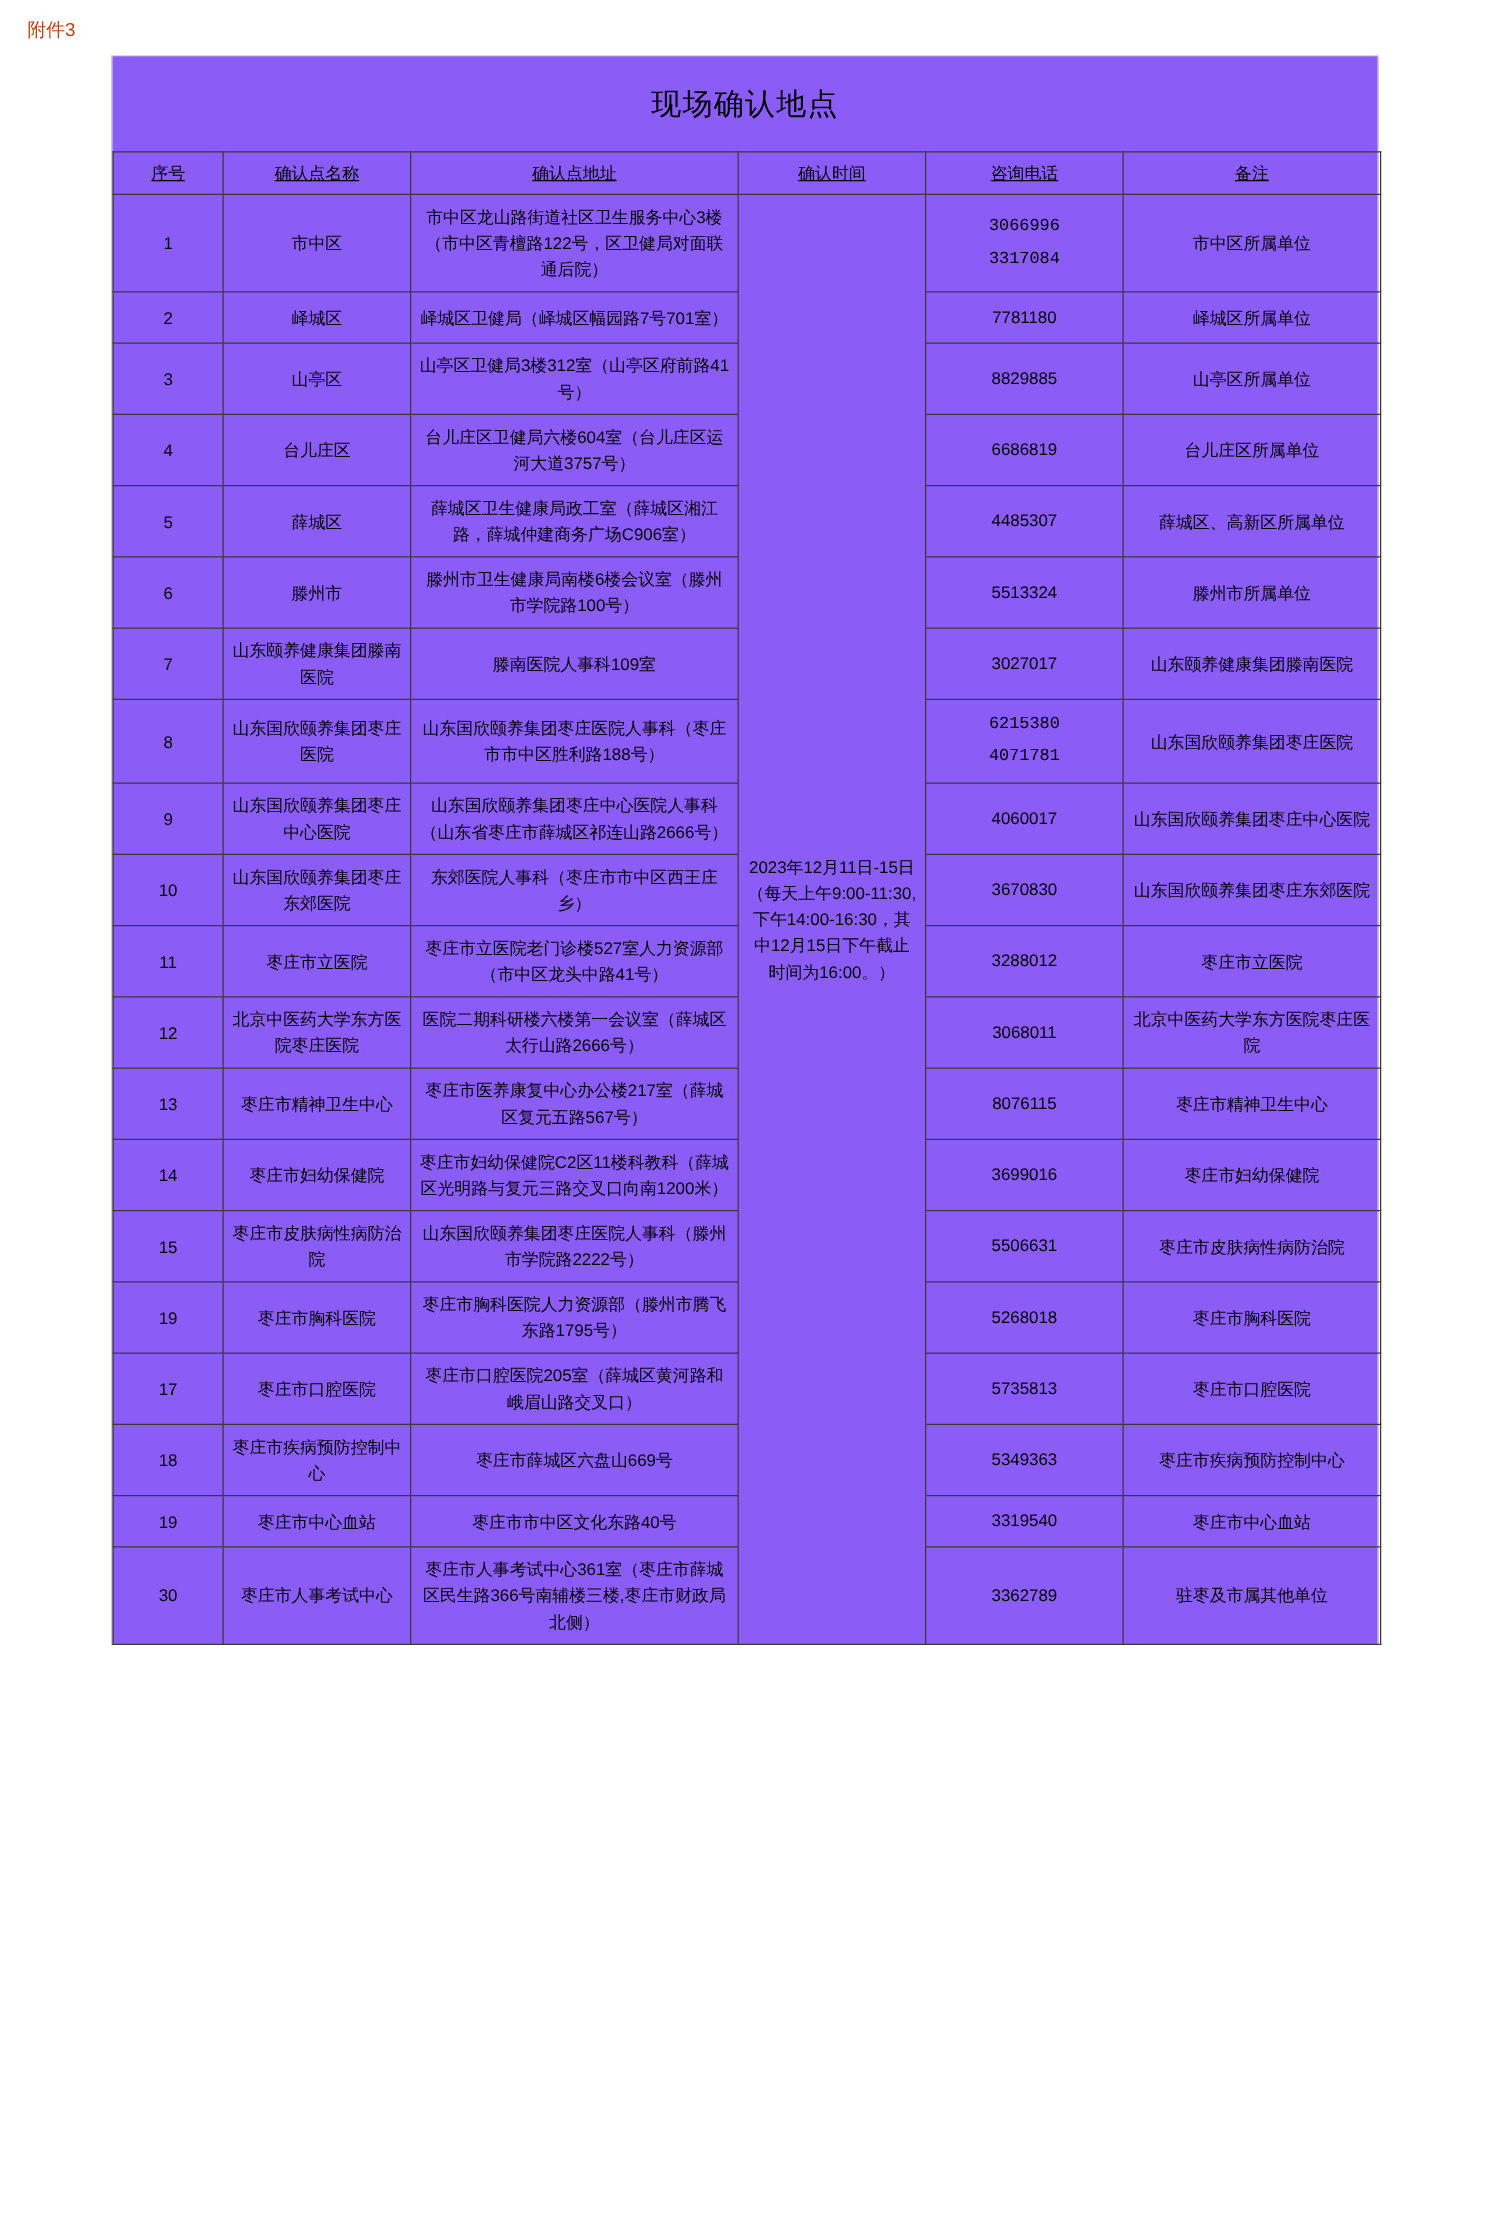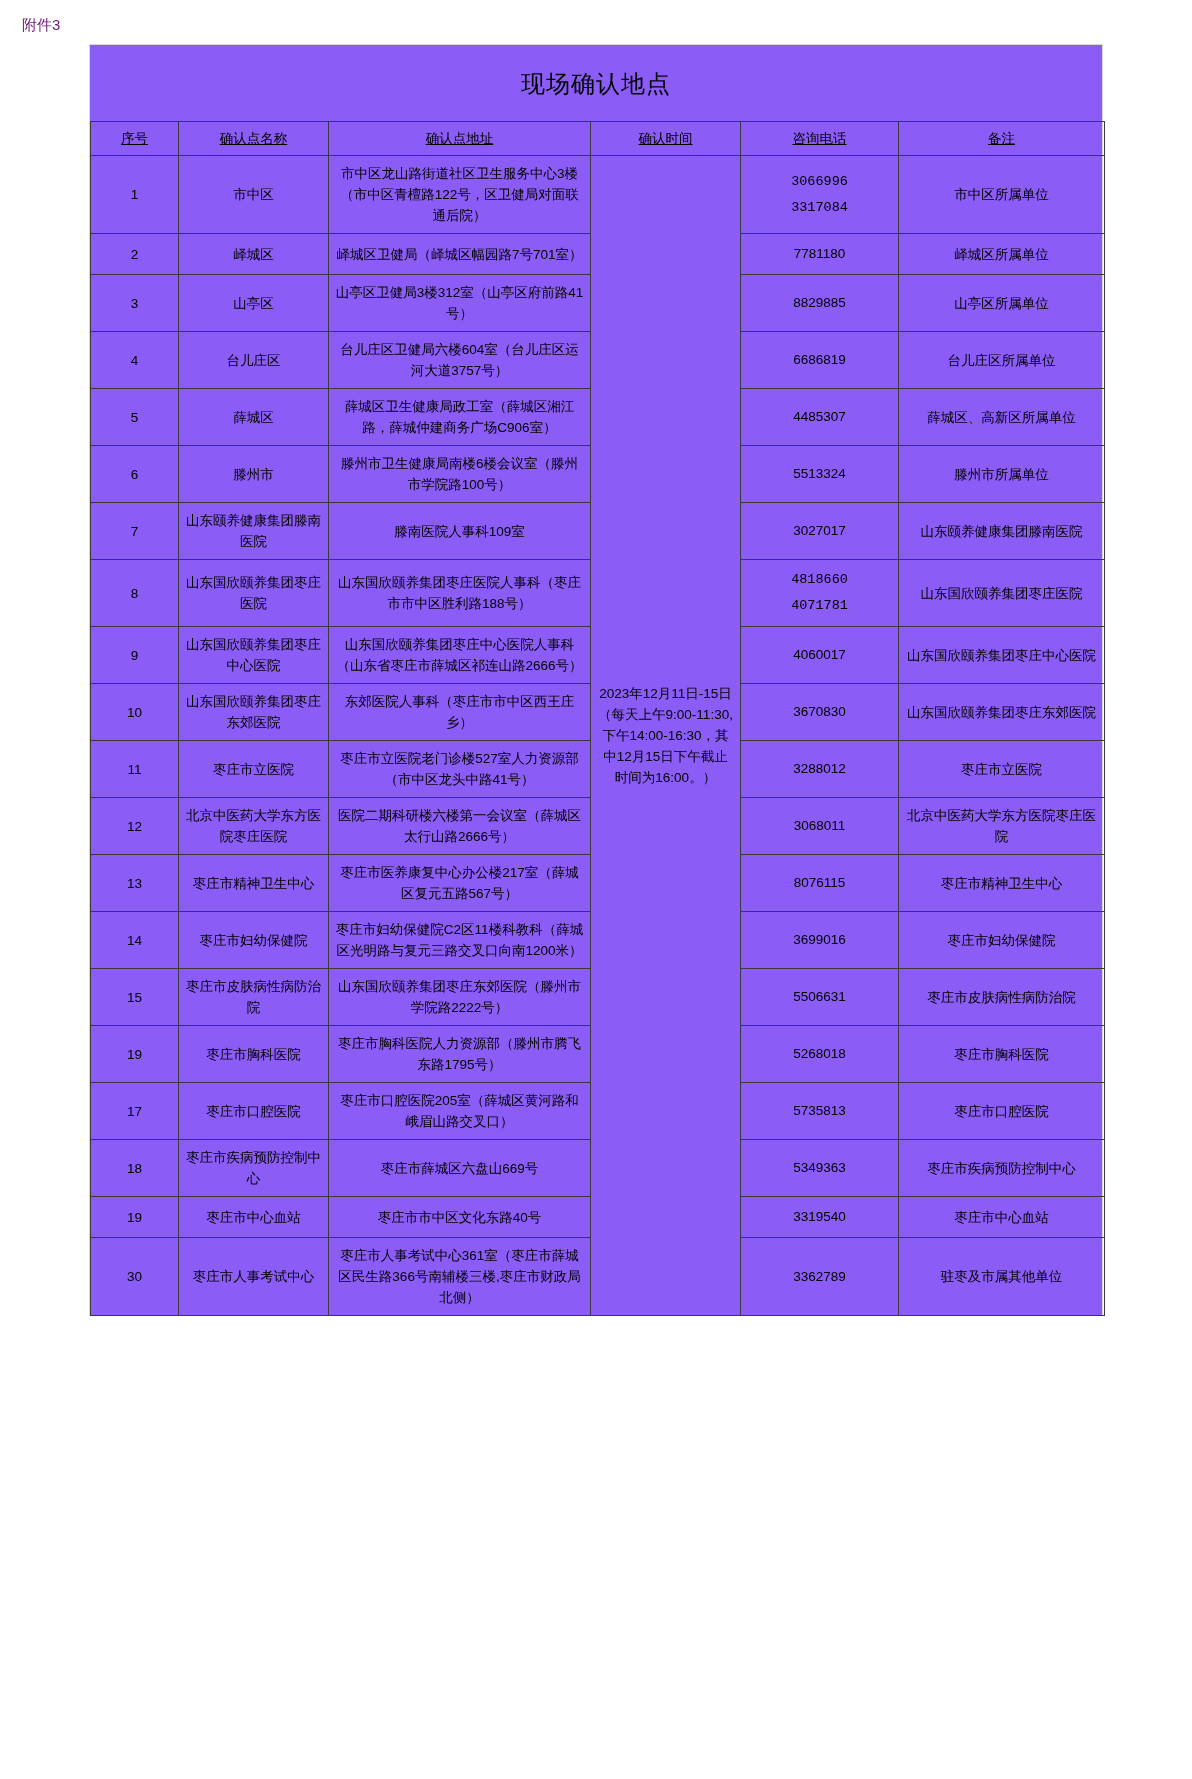--- a/index.html
+++ b/index.html
@@ -16,21 +16,21 @@
   }
   .page {
     width: 1192px;
     box-sizing: border-box;
     padding: 14px 20px 20px 20px;
   }
   .attachment-label {
     font-size: 15px;
     line-height: 22px;
     margin: 0 0 8px 2px;
-    color: #701a75;
+    color: #c2410c;
   }
   .doc-frame {
     border: 1px solid #d9d9d9;
     border-bottom: none;
     box-sizing: border-box;
     width: 1014px;
     margin: 0 auto;
     background: #8b5cf6;
   }
   .doc-title {
@@ -185,21 +185,21 @@
             <td class="cell-tel">
               <span class="tel-line">3027017</span>
             </td>
             <td class="cell-remark">山东颐养健康集团滕南医院</td>
           </tr>
           <tr>
             <td class="cell-no">8</td>
             <td class="cell-name">山东国欣颐养集团枣庄医院</td>
             <td class="cell-addr">山东国欣颐养集团枣庄医院人事科（枣庄市市中区胜利路188号）</td>
             <td class="cell-tel two-line">
-              <span class="tel-line">4818660</span>
+              <span class="tel-line">6215380</span>
               <span class="tel-line">4071781</span>
             </td>
             <td class="cell-remark">山东国欣颐养集团枣庄医院</td>
           </tr>
           <tr>
             <td class="cell-no">9</td>
             <td class="cell-name">山东国欣颐养集团枣庄中心医院</td>
             <td class="cell-addr">山东国欣颐养集团枣庄中心医院人事科（山东省枣庄市薛城区祁连山路2666号）</td>
             <td class="cell-tel">
               <span class="tel-line">4060017</span>
@@ -247,21 +247,21 @@
             <td class="cell-name">枣庄市妇幼保健院</td>
             <td class="cell-addr">枣庄市妇幼保健院C2区11楼科教科（薛城区光明路与复元三路交叉口向南1200米）</td>
             <td class="cell-tel">
               <span class="tel-line">3699016</span>
             </td>
             <td class="cell-remark">枣庄市妇幼保健院</td>
           </tr>
           <tr>
             <td class="cell-no">15</td>
             <td class="cell-name">枣庄市皮肤病性病防治院</td>
-            <td class="cell-addr">山东国欣颐养集团枣庄东郊医院（滕州市学院路2222号）</td>
+            <td class="cell-addr">山东国欣颐养集团枣庄医院人事科（滕州市学院路2222号）</td>
             <td class="cell-tel">
               <span class="tel-line">5506631</span>
             </td>
             <td class="cell-remark">枣庄市皮肤病性病防治院</td>
           </tr>
           <tr>
             <td class="cell-no">19</td>
             <td class="cell-name">枣庄市胸科医院</td>
             <td class="cell-addr">枣庄市胸科医院人力资源部（滕州市腾飞东路1795号）</td>
             <td class="cell-tel">

